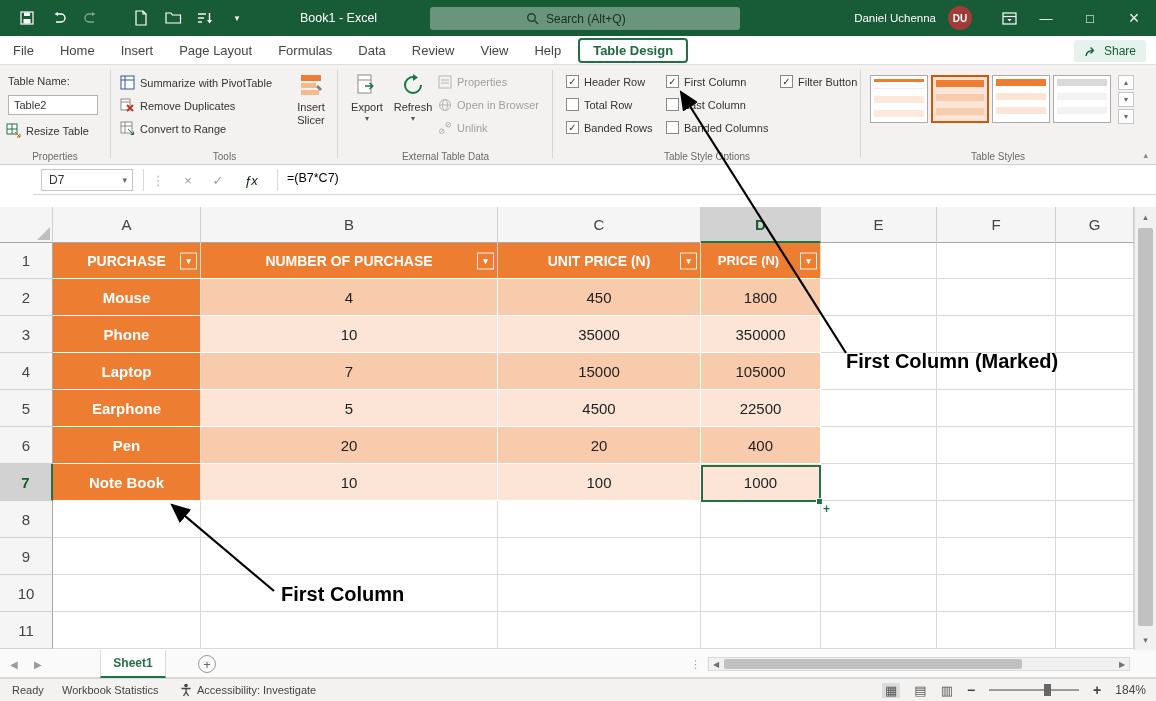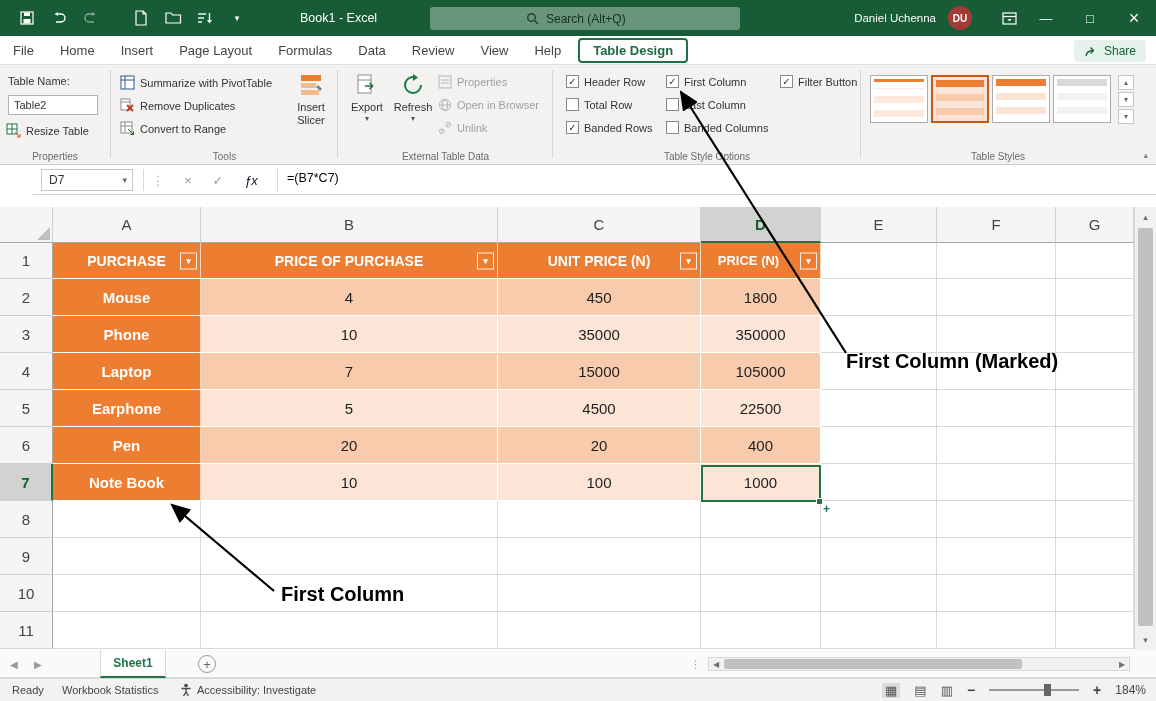--- a/index.html
+++ b/index.html
@@ -400,21 +400,21 @@
 
   <div class="g-row hdr-row">
     <div class="rh" style="height:36px">1</div>
     <div class="cell w-A th-cell">
       <span>PURCHASE</span>
       <span class="filter-btn">
           <span>▾</span>
         </span>
     </div>
     <div class="cell w-B th-cell">
-      <span>PRICE OF PURCHASE</span>
+      <span>NUMBER OF PURCHASE</span>
       <span class="filter-btn">
           <span>▾</span>
         </span>
     </div>
     <div class="cell w-C th-cell">
       <span>UNIT PRICE (N)</span>
       <span class="filter-btn">
           <span>▾</span>
         </span>
     </div>

